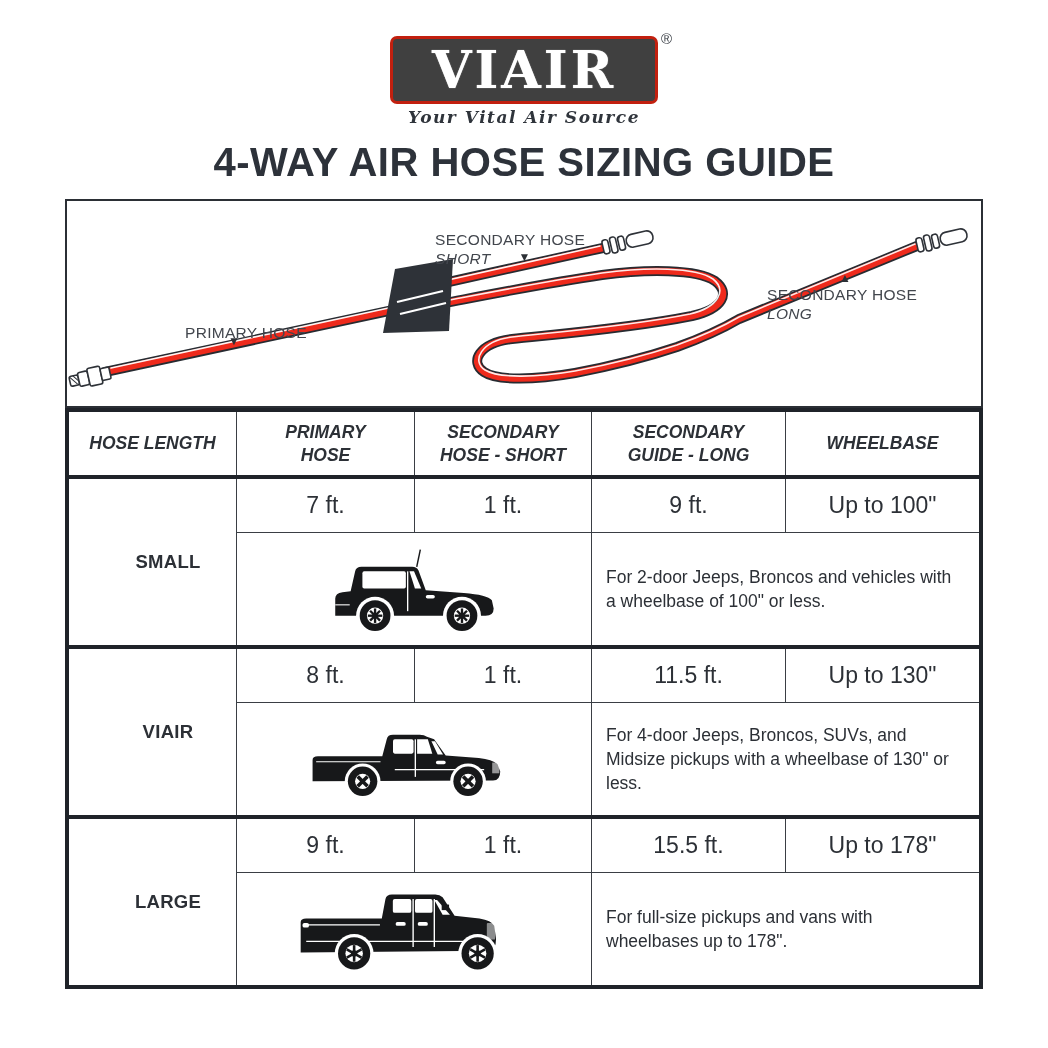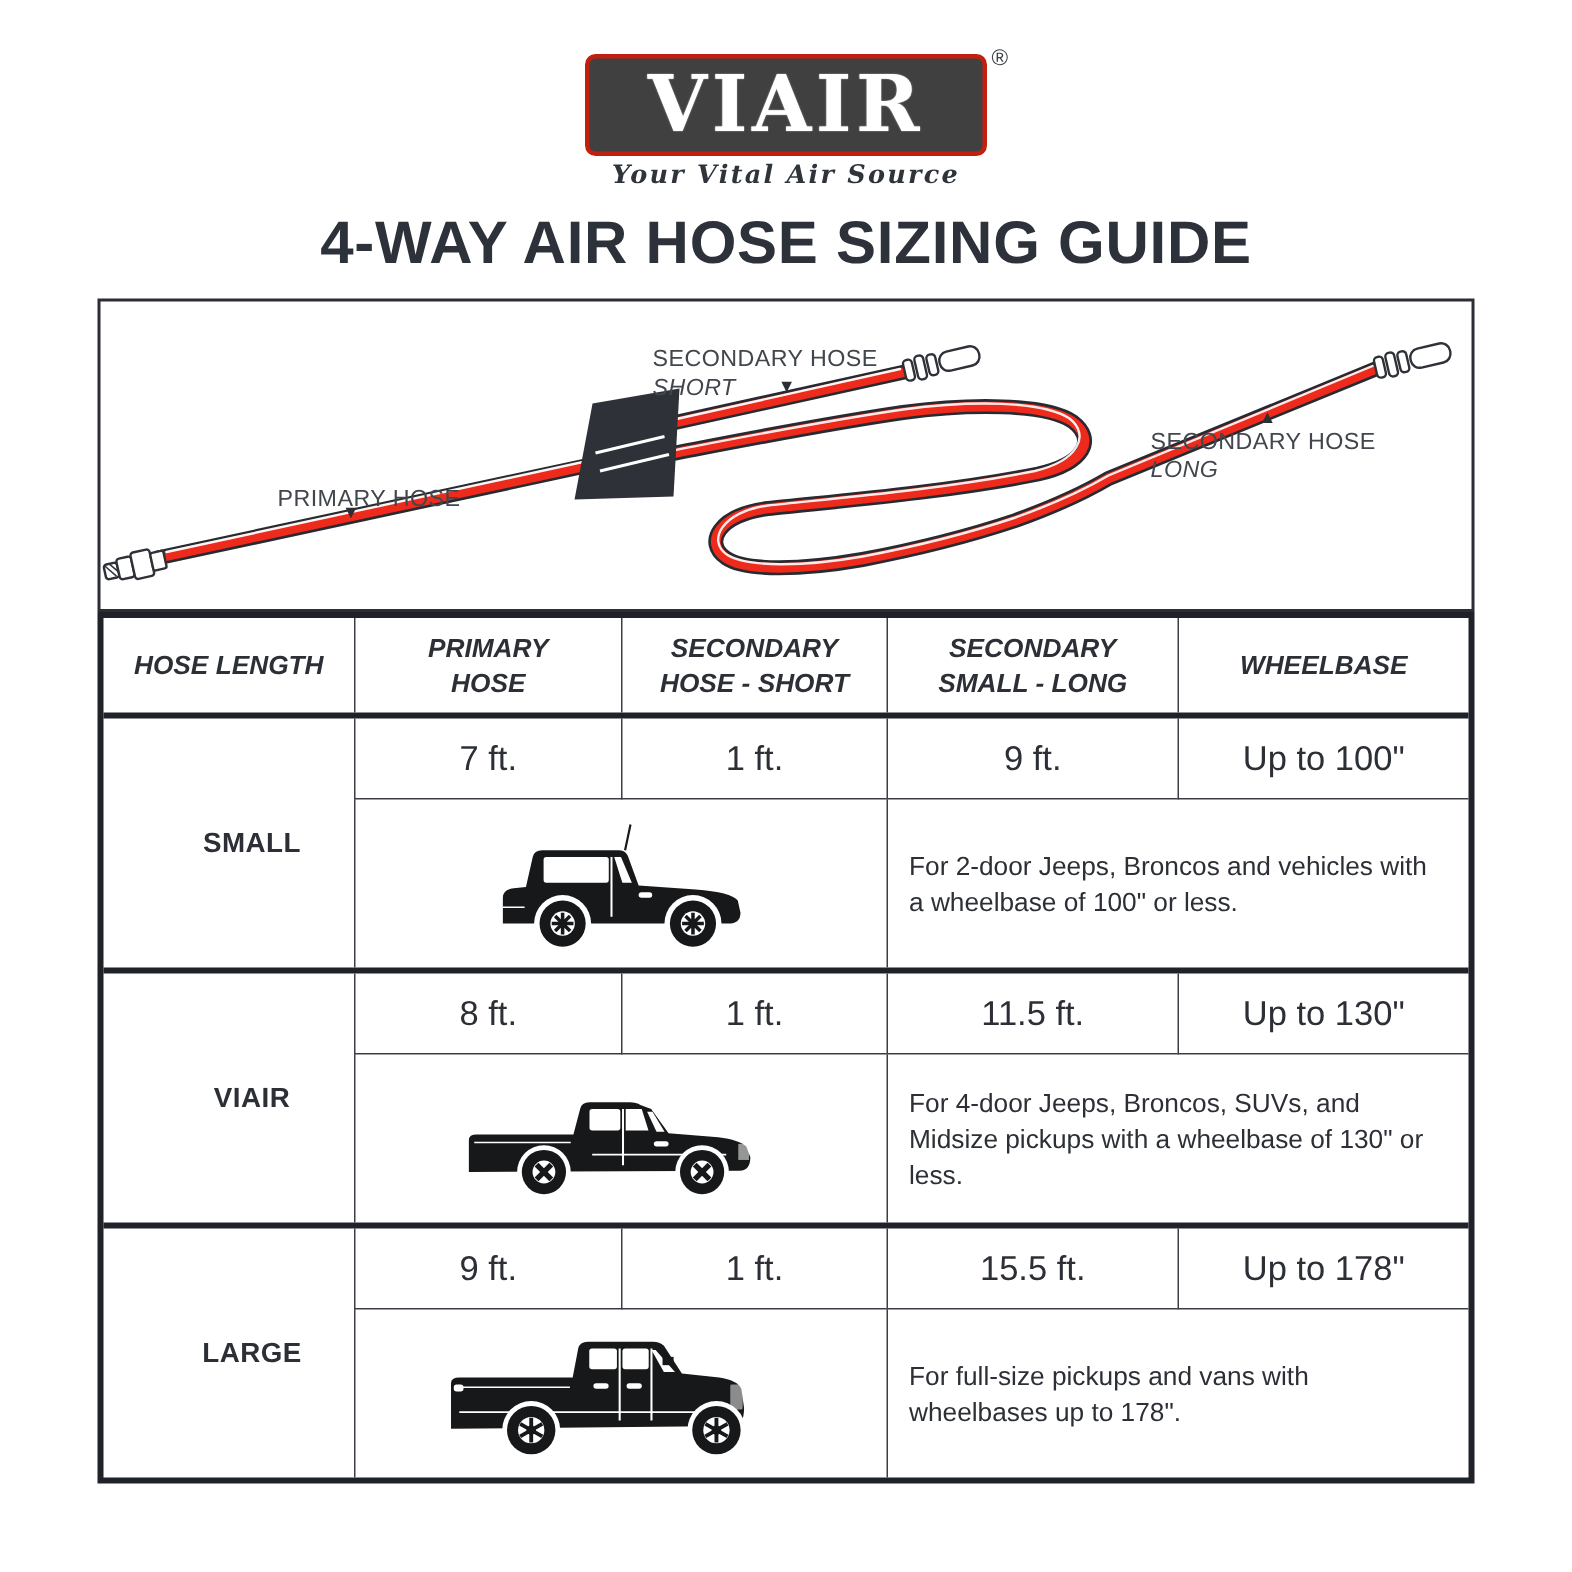--- a/index.html
+++ b/index.html
@@ -143,21 +143,21 @@
       <div class="hcell">
         <span>PRIMARY</span>
         <span>HOSE</span>
       </div>
       <div class="hcell">
         <span>SECONDARY</span>
         <span>HOSE - SHORT</span>
       </div>
       <div class="hcell">
         <span>SECONDARY</span>
-        <span>SMALL - LONG</span>
+        <span>GUIDE - LONG</span>
       </div>
       <div class="hcell">
         <span>WHEELBASE</span>
       </div>
     </div>
 
     <div class="t-grid t-section">
       <div class="size-cell">SMALL</div>
       <div class="val-cell">7 ft.</div>
       <div class="val-cell">1 ft.</div>

